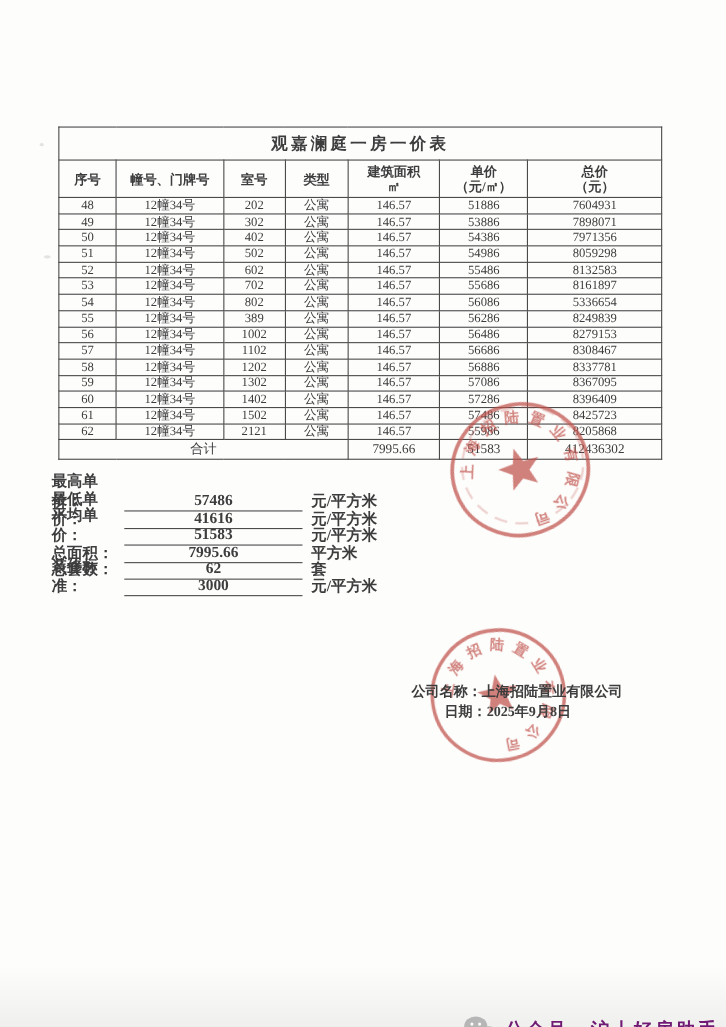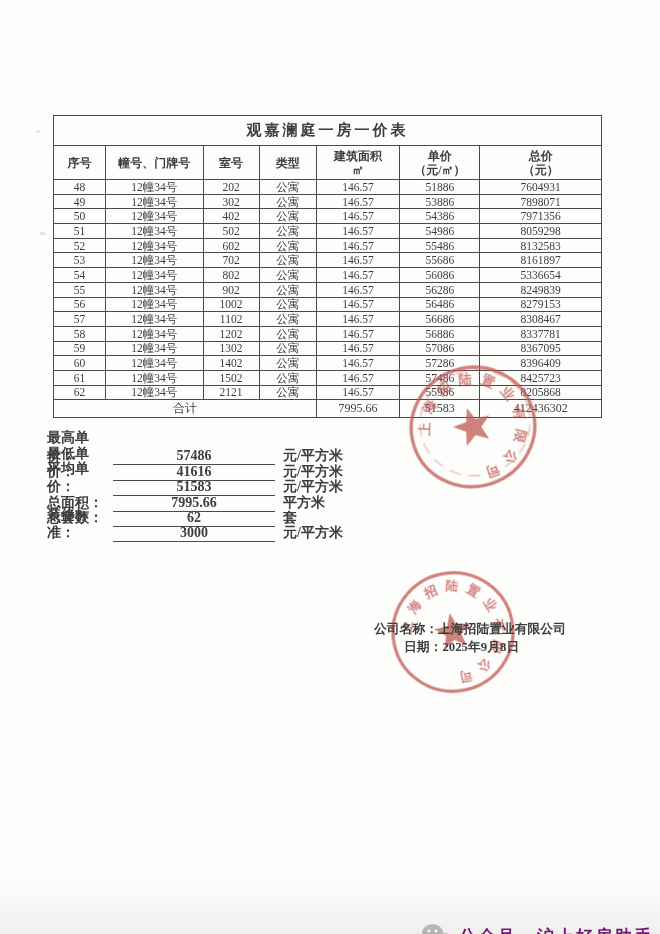--- a/index.html
+++ b/index.html
@@ -221,21 +221,21 @@
           <td>12幢34号</td>
           <td>802</td>
           <td>公寓</td>
           <td>146.57</td>
           <td>56086</td>
           <td>5336654</td>
         </tr>
         <tr>
           <td>55</td>
           <td>12幢34号</td>
-          <td>902</td>
+          <td>389</td>
           <td>公寓</td>
           <td>146.57</td>
           <td>56286</td>
           <td>8249839</td>
         </tr>
         <tr>
           <td>56</td>
           <td>12幢34号</td>
           <td>1002</td>
           <td>公寓</td>

